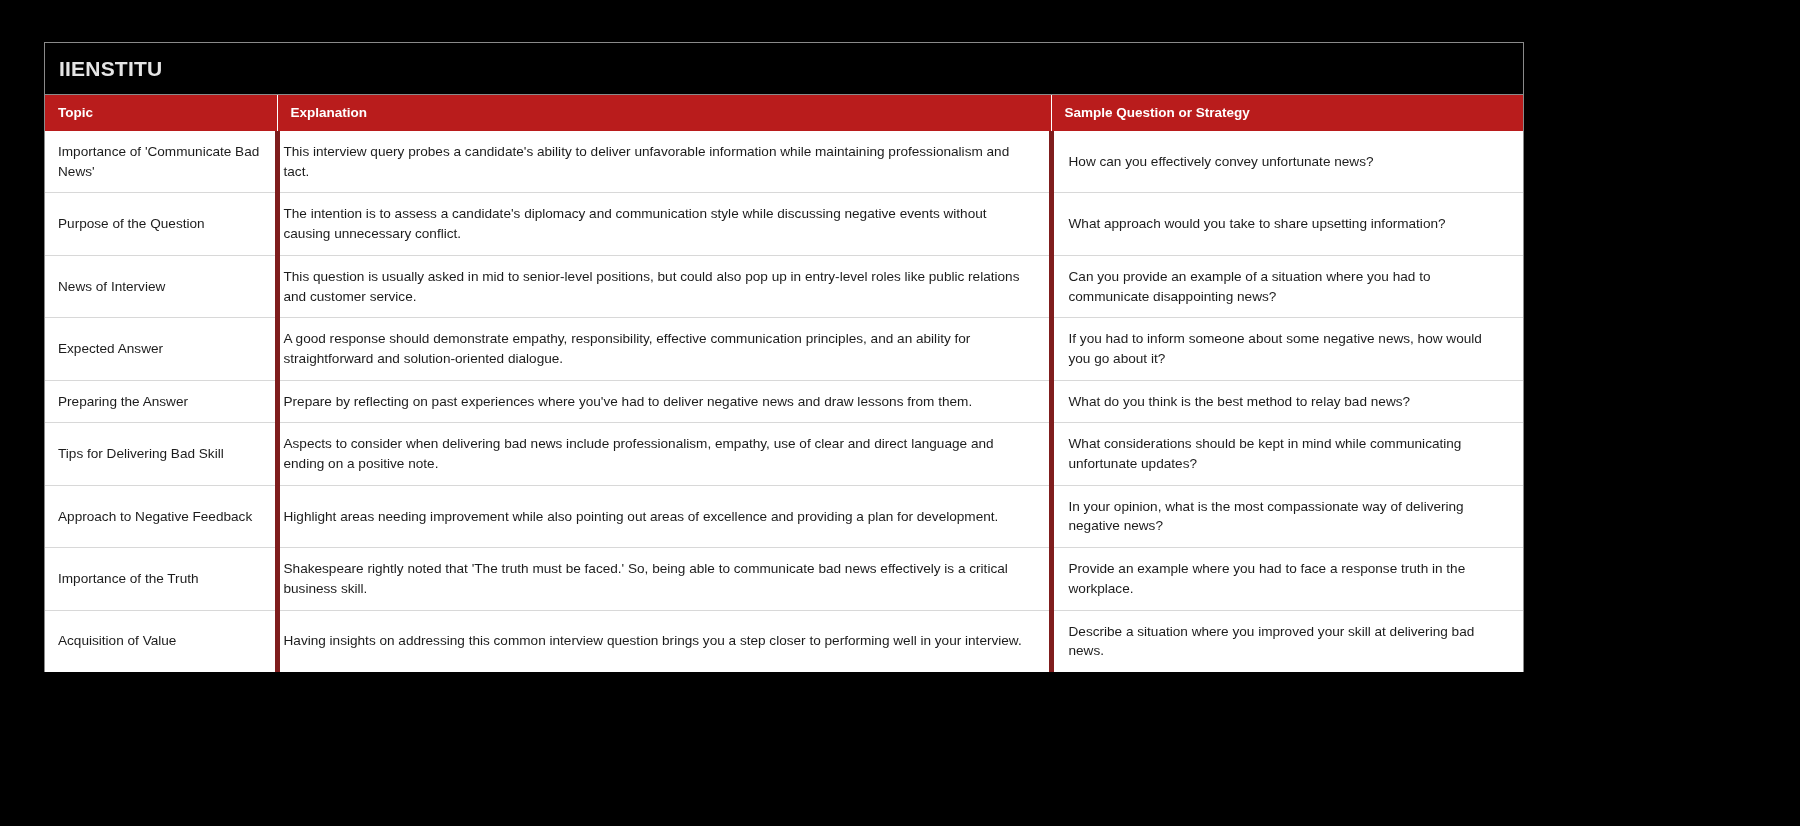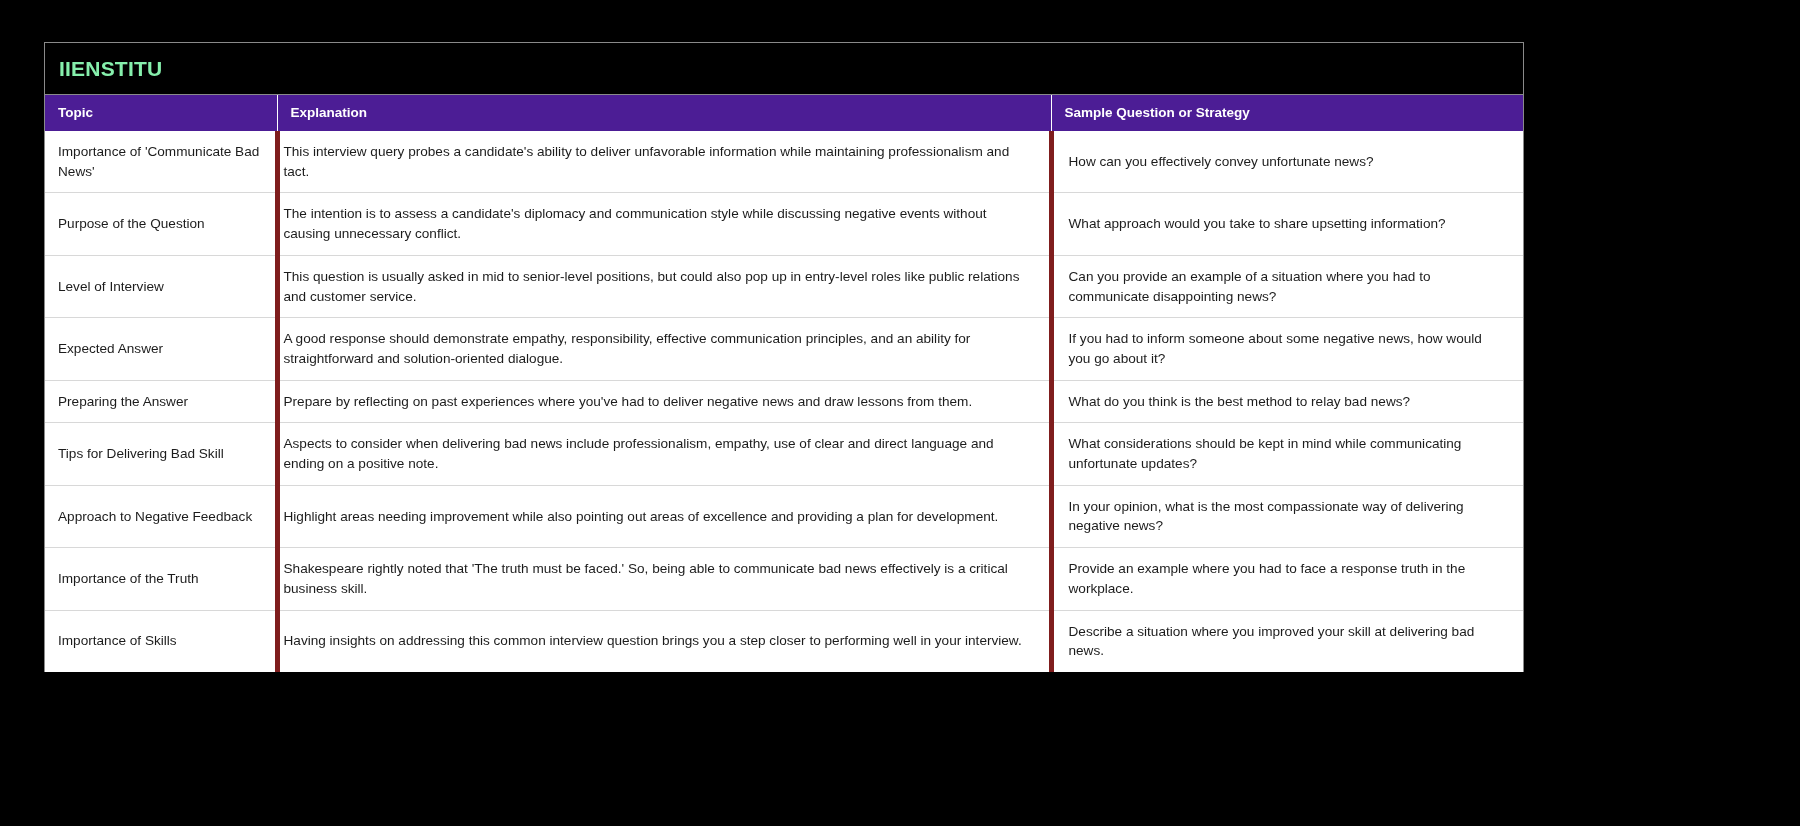--- a/index.html
+++ b/index.html
@@ -34,40 +34,40 @@
   .brand-bar {
     height: 52px;
     background: #000000;
     display: flex;
     align-items: center;
     padding: 0 0 0 14px;
     border-bottom: 1px solid #8a8a8a;
   }
 
   .brand-title {
-    color: #86efac;
+    color: #e5e5e5;
     font-size: 21px;
     font-weight: bold;
     letter-spacing: 0.2px;
   }
 
   
   table.data-table {
     width: 100%;
     border-collapse: collapse;
     table-layout: fixed;
     background: #ffffff;
   }
 
   table.data-table col.c1 { width: 232px; }
   table.data-table col.c2 { width: 774px; }
   table.data-table col.c3 { width: 472px; }
 
   thead th {
-    background: #4c1d95;
+    background: #b91c1c;
     color: #ffffff;
     font-size: 13.5px;
     font-weight: bold;
     text-align: left;
     padding: 10px 12px 11px 13px;
     vertical-align: middle;
     border-right: 1px solid #ffffff;
     height: 35px;
   }
   thead th:last-child { border-right: none; }
@@ -127,21 +127,21 @@
           <td class="col-topic">Importance of 'Communicate Bad News'</td>
           <td class="col-explanation">This interview query probes a candidate's ability to deliver unfavorable information while maintaining professionalism and tact.</td>
           <td class="col-sample">How can you effectively convey unfortunate news?</td>
         </tr>
         <tr>
           <td class="col-topic">Purpose of the Question</td>
           <td class="col-explanation">The intention is to assess a candidate's diplomacy and communication style while discussing negative events without causing unnecessary conflict.</td>
           <td class="col-sample">What approach would you take to share upsetting information?</td>
         </tr>
         <tr>
-          <td class="col-topic">Level of Interview</td>
+          <td class="col-topic">News of Interview</td>
           <td class="col-explanation">This question is usually asked in mid to senior-level positions, but could also pop up in entry-level roles like public relations and customer service.</td>
           <td class="col-sample">Can you provide an example of a situation where you had to communicate disappointing news?</td>
         </tr>
         <tr>
           <td class="col-topic">Expected Answer</td>
           <td class="col-explanation">A good response should demonstrate empathy, responsibility, effective communication principles, and an ability for straightforward and solution-oriented dialogue.</td>
           <td class="col-sample">If you had to inform someone about some negative news, how would you go about it?</td>
         </tr>
         <tr>
           <td class="col-topic">Preparing the Answer</td>
@@ -157,21 +157,21 @@
           <td class="col-topic">Approach to Negative Feedback</td>
           <td class="col-explanation">Highlight areas needing improvement while also pointing out areas of excellence and providing a plan for development.</td>
           <td class="col-sample">In your opinion, what is the most compassionate way of delivering negative news?</td>
         </tr>
         <tr>
           <td class="col-topic">Importance of the Truth</td>
           <td class="col-explanation">Shakespeare rightly noted that 'The truth must be faced.' So, being able to communicate bad news effectively is a critical business skill.</td>
           <td class="col-sample">Provide an example where you had to face a response truth in the workplace.</td>
         </tr>
         <tr>
-          <td class="col-topic">Importance of Skills</td>
+          <td class="col-topic">Acquisition of Value</td>
           <td class="col-explanation">Having insights on addressing this common interview question brings you a step closer to performing well in your interview.</td>
           <td class="col-sample">Describe a situation where you improved your skill at delivering bad news.</td>
         </tr>
       </tbody>
     </table>
 
   </div>
 </div>
 
 </body></html>

